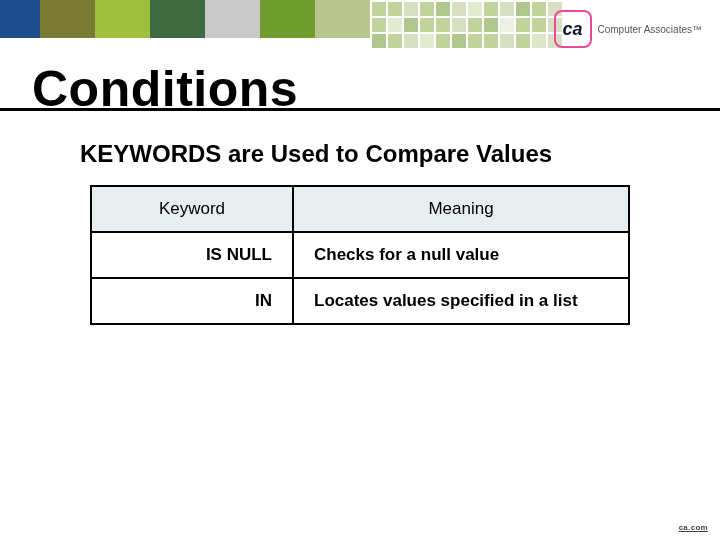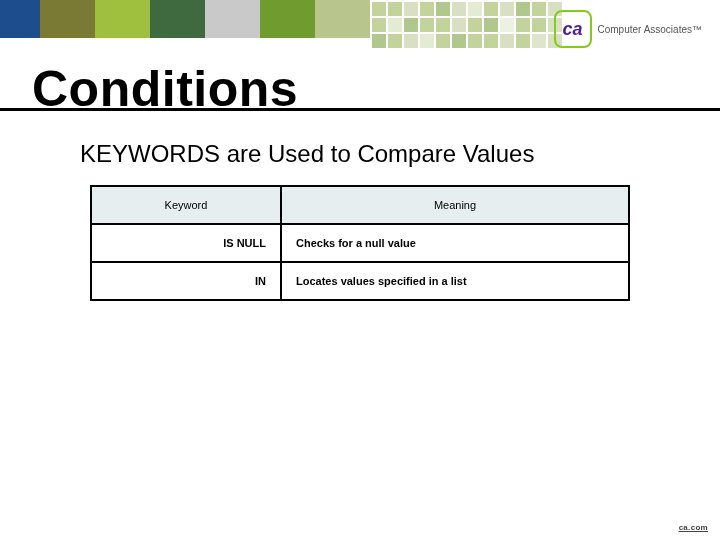--- a/index.html
+++ b/index.html
@@ -55,24 +55,24 @@
   .logo {
     position: absolute;
     right: 18px;
     top: 10px;
     display: flex;
     align-items: center;
     gap: 6px;
   }
   .logo .mark {
     width: 34px; height: 34px;
-    border: 2px solid #84cc16;
+    border: 2px solid #ec4899;
     border-radius: 8px;
     display:flex; align-items:center; justify-content:center;
-    color:#4c1d95;
+    color:#0f172a;
     font-weight: bold;
     font-style: italic;
     font-size: 18px;
   }
   .logo .txt {
     font-size: 10px;
     color:#555;
     line-height: 1.1;
   }
 
@@ -92,36 +92,36 @@
     width: 720px; height: 3px;
     background: #000;
   }
 
   
   .subhead {
     position: absolute;
     left: 80px;
     top: 140px;
     font-size: 24px;
-    font-weight: normal;
+    font-weight: bold;
     color: #000;
   }
 
   
   .kw-table {
     position: absolute;
     left: 90px;
     top: 185px;
     width: 540px;
     border-collapse: collapse;
   }
   .kw-table th, .kw-table td {
     border: 2px solid #000;
-    padding: 12px 14px;
-    font-size: 11px;
+    padding: 12px 20px;
+    font-size: 17px;
     vertical-align: middle;
   }
   .kw-table th {
     background: #e7eef0;
     font-weight: normal;
     text-align: center;
   }
   .kw-table td.key {
     text-align: right;
     font-weight: bold;

